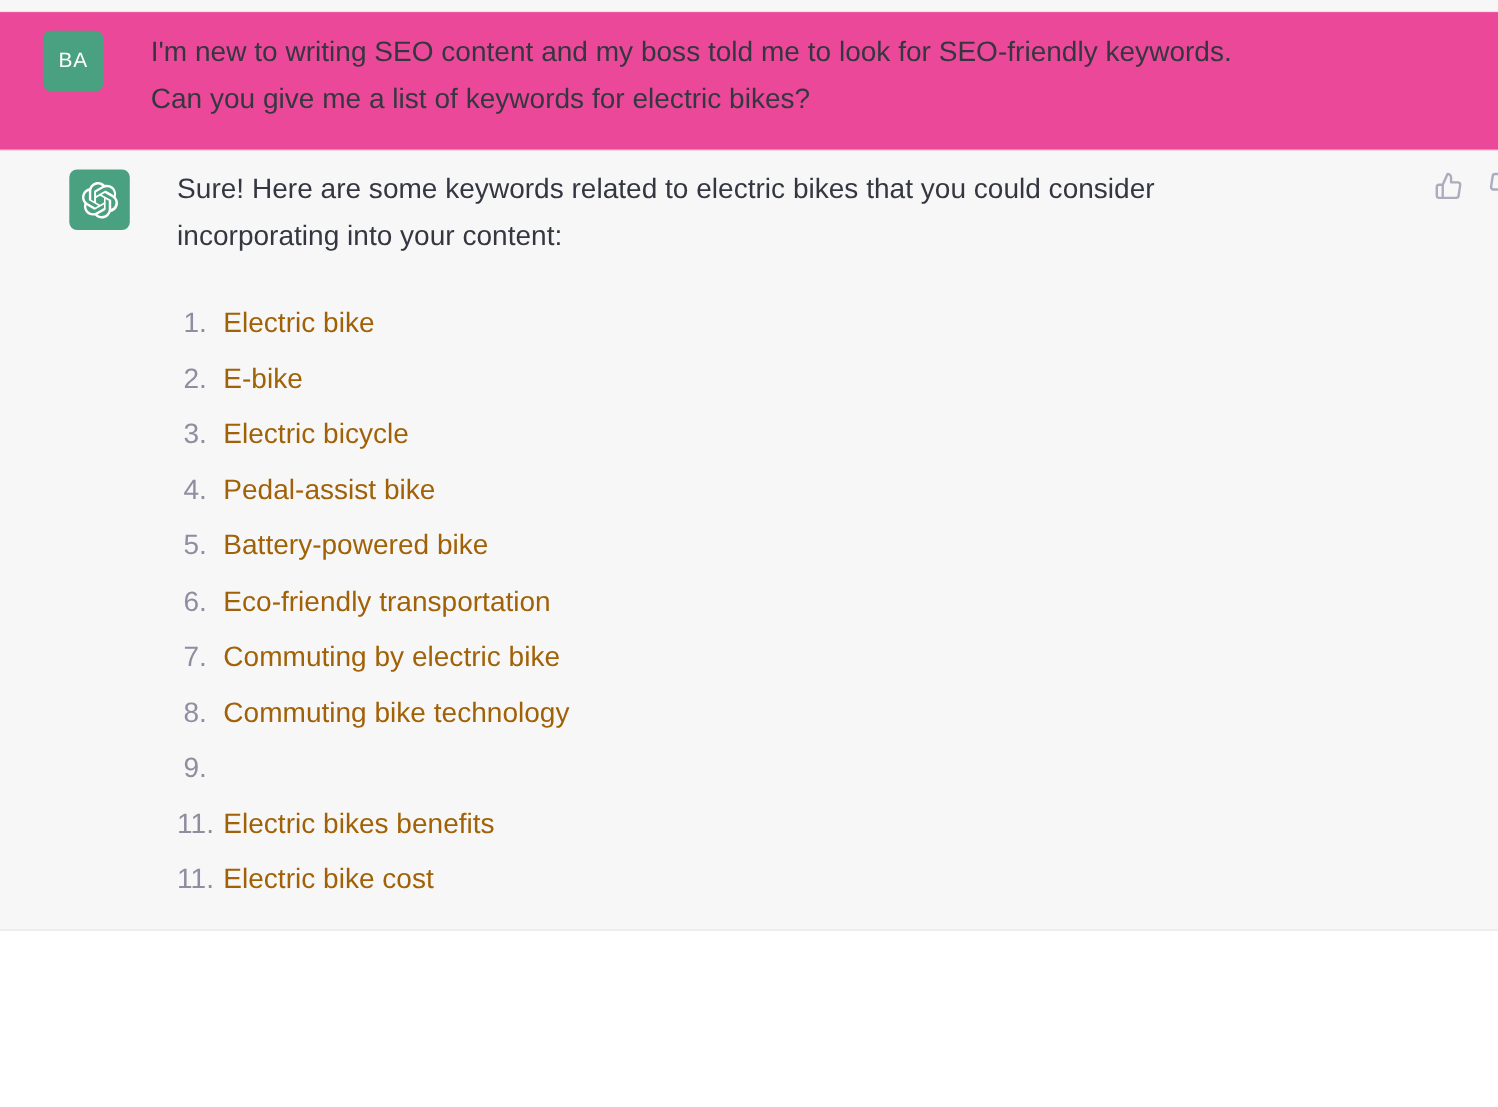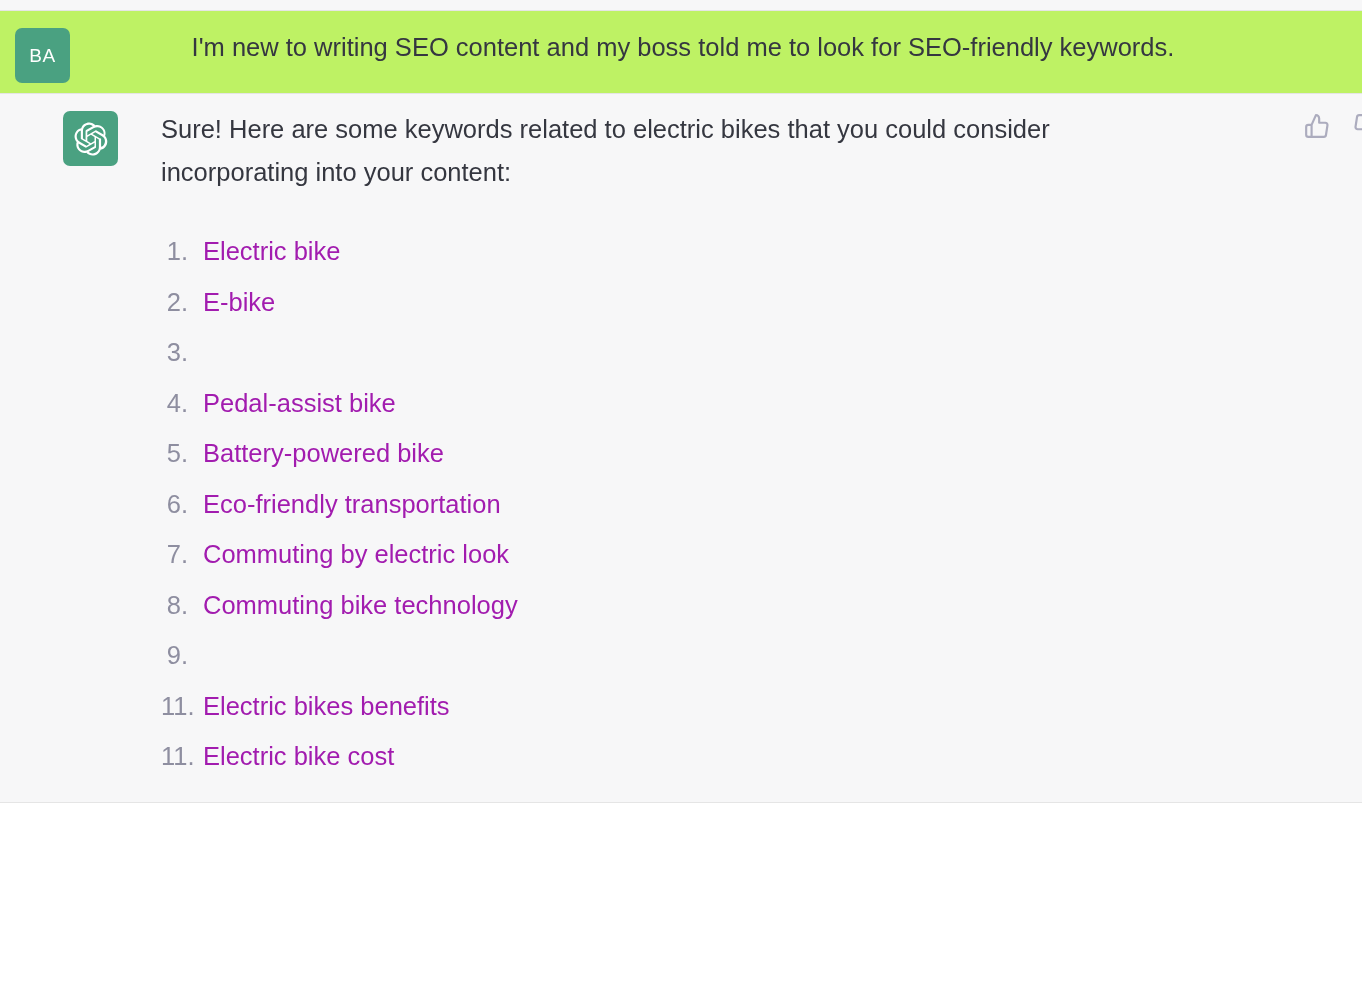--- a/index.html
+++ b/index.html
@@ -29,22 +29,23 @@
     background: #f7f7f8;
     border-bottom: 1px solid #e5e5e5;
     width: 100%;
   }
 
   .turn {
     width: 100%;
     display: block;
   }
   .turn-user {
-    background: #bef264;
+    background: #ec4899;
     border-bottom: 1px solid #e5e5e5;
+    padding-left: 24px;
   }
   .turn-assistant {
     background: #f7f7f8;
     border-bottom: 1px solid #e5e5e5;
     position: relative;
     padding-left: 48px;
   }
 
   .turn-inner {
     display: flex;
@@ -79,21 +80,20 @@
   .msg-body {
     flex: 1 1 auto;
     padding-left: 43px;
     padding-top: 0;
     min-width: 0;
   }
 
   .turn-user .msg-body {
     padding-top: 15px;
     padding-bottom: 24px;
-    text-align: center;
   }
   .turn-assistant .msg-body {
     padding-top: 14px;
     padding-bottom: 20px;
   }
 
   .para {
     font-size: 25.5px;
     line-height: 43px;
     color: #353740;
@@ -121,21 +121,21 @@
   }
   .kw-num {
     width: 42px;
     min-width: 42px;
     text-align: right;
     color: #8e8ea0;
     padding-right: 15px;
     font-size: 25.5px;
   }
   .kw-text {
-    color: #a21caf;
+    color: #a16207;
   }
 
   .actions {
     position: absolute;
     right: 0px;
     top: 17px;
     display: flex;
     align-items: center;
     gap: 19px;
     padding-right: 0px;
@@ -165,20 +165,21 @@
   <div class="top-strip"></div>
 
   <div class="turn turn-user">
     <div class="turn-inner">
       <div class="avatar avatar-user">
         <span>BA</span>
       </div>
       <div class="msg-body">
         <p class="para para-user">
           <span>I'm new to writing SEO content and my boss told me to look for SEO-friendly keywords.</span><br>
+          <span>Can you give me a list of keywords for electric bikes?</span>
         </p>
       </div>
     </div>
   </div>
 
   <div class="turn turn-assistant">
     <div class="turn-inner">
       <div class="avatar avatar-assistant">
         <span>
           <svg width="34" height="34" viewBox="0 0 41 41" fill="none" xmlns="http://www.w3.org/2000/svg">
@@ -197,36 +198,37 @@
           <li class="kw-item">
             <span class="kw-num">1.</span>
             <span class="kw-text">Electric bike</span>
           </li>
           <li class="kw-item">
             <span class="kw-num">2.</span>
             <span class="kw-text">E-bike</span>
           </li>
           <li class="kw-item">
             <span class="kw-num">3.</span>
+            <span class="kw-text">Electric bicycle</span>
           </li>
           <li class="kw-item">
             <span class="kw-num">4.</span>
             <span class="kw-text">Pedal-assist bike</span>
           </li>
           <li class="kw-item">
             <span class="kw-num">5.</span>
             <span class="kw-text">Battery-powered bike</span>
           </li>
           <li class="kw-item">
             <span class="kw-num">6.</span>
             <span class="kw-text">Eco-friendly transportation</span>
           </li>
           <li class="kw-item">
             <span class="kw-num">7.</span>
-            <span class="kw-text">Commuting by electric look</span>
+            <span class="kw-text">Commuting by electric bike</span>
           </li>
           <li class="kw-item">
             <span class="kw-num">8.</span>
             <span class="kw-text">Commuting bike technology</span>
           </li>
           <li class="kw-item">
             <span class="kw-num">9.</span>
           </li>
           <li class="kw-item">
             <span class="kw-num">11.</span>

